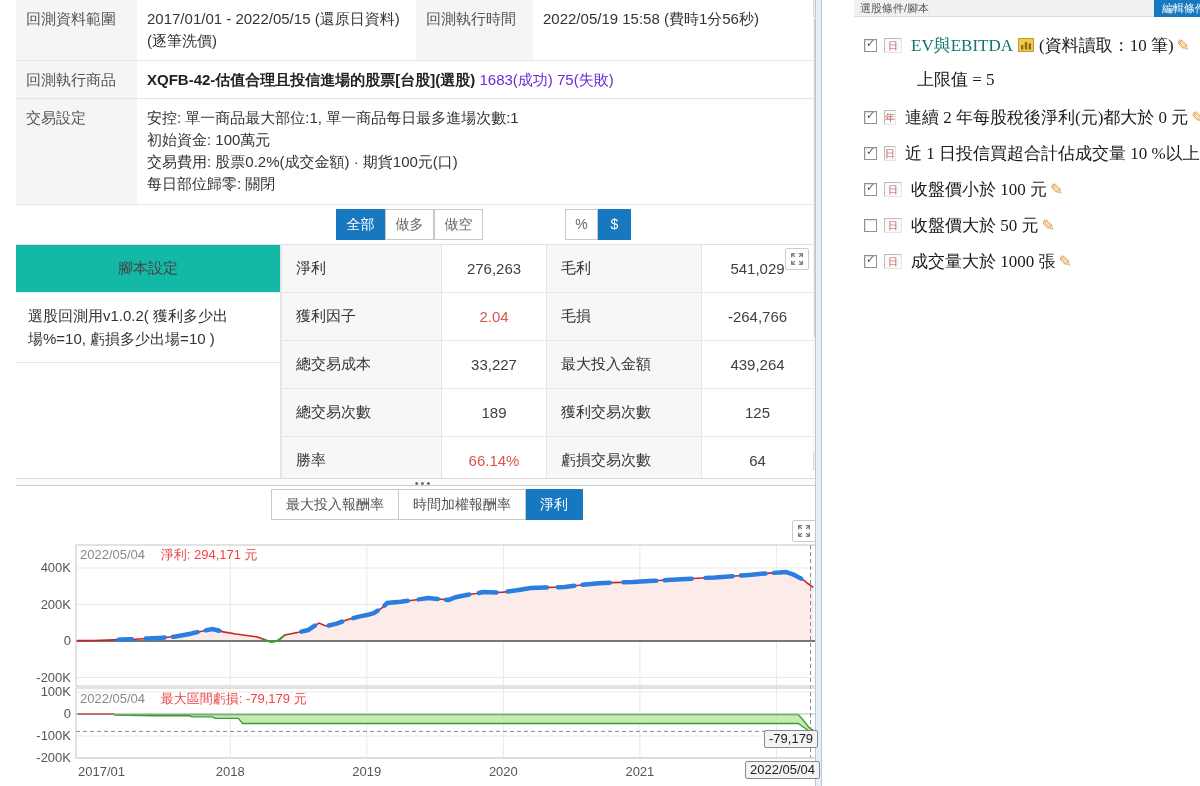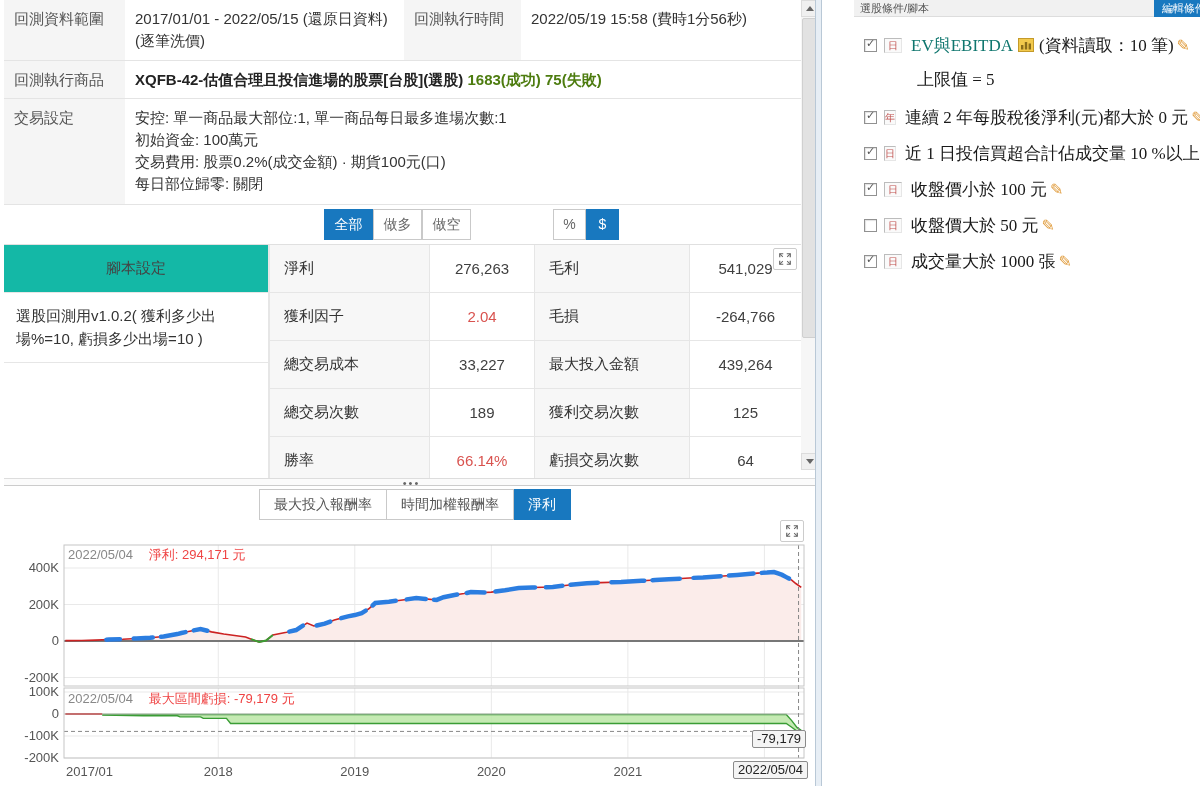--- a/index.html
+++ b/index.html
@@ -1,31 +1,31 @@
 <!DOCTYPE html>
 <html><head>
 <meta charset="utf-8">
 <style>
   * { margin:0; padding:0; box-sizing:border-box; }
   html,body { width:1200px; height:786px; overflow:hidden; background:#fff;
     font-family:"Liberation Sans","DejaVu Sans",sans-serif; }
   
-  #left-panel { position:absolute; left:4px; top:0; width:815px; height:772px; background:#fff;padding-left:44px; }
+  #left-panel { position:absolute; left:16px; top:0; width:815px; height:772px; background:#fff;padding-left:44px; }
   
   .info-table { position:absolute; left:0; top:0; width:797px; font-size:15px; color:#333; }
   .irow { display:flex; border-bottom:1px solid #e4e4e4; }
   .icell { padding:8px 10px; line-height:1.45; }
   .ilabel { background:#f5f5f5; color:#555; flex:0 0 121px; }
   .r1 { min-height:57px; }
   .r1 .ival1 { flex:0 0 279px; }
   .r1 .ilabel2 { background:#f5f5f5; color:#555; flex:0 0 117px; }
   .r1 .ival2 { flex:1; }
   .r2 { min-height:38px; }
   .r2 .ival { flex:1; font-weight:bold; color:#222; }
-  .r2 .links { font-weight:bold; color:#4d7c0f; }
+  .r2 .links { font-weight:normal; color:#6d28d9; }
   .r3 { min-height:106px; }
   .r3 .ival { flex:1; }
   
   .btnbar { position:absolute; left:0; top:202px; width:797px; height:42px; }
   .btn { position:absolute; top:7px; height:31px; border:1px solid #c9c9c9; background:#fff;
     color:#666; font-size:14px; text-align:center; line-height:29px; cursor:pointer; }
   .btn.active { background:#1878bf; border-color:#1878bf; color:#fff; }
   
   .stats { position:absolute; left:0; top:244px; width:797px; height:234px; overflow:hidden;
     border-top:1px solid #e0e0e0; font-size:15px; }

